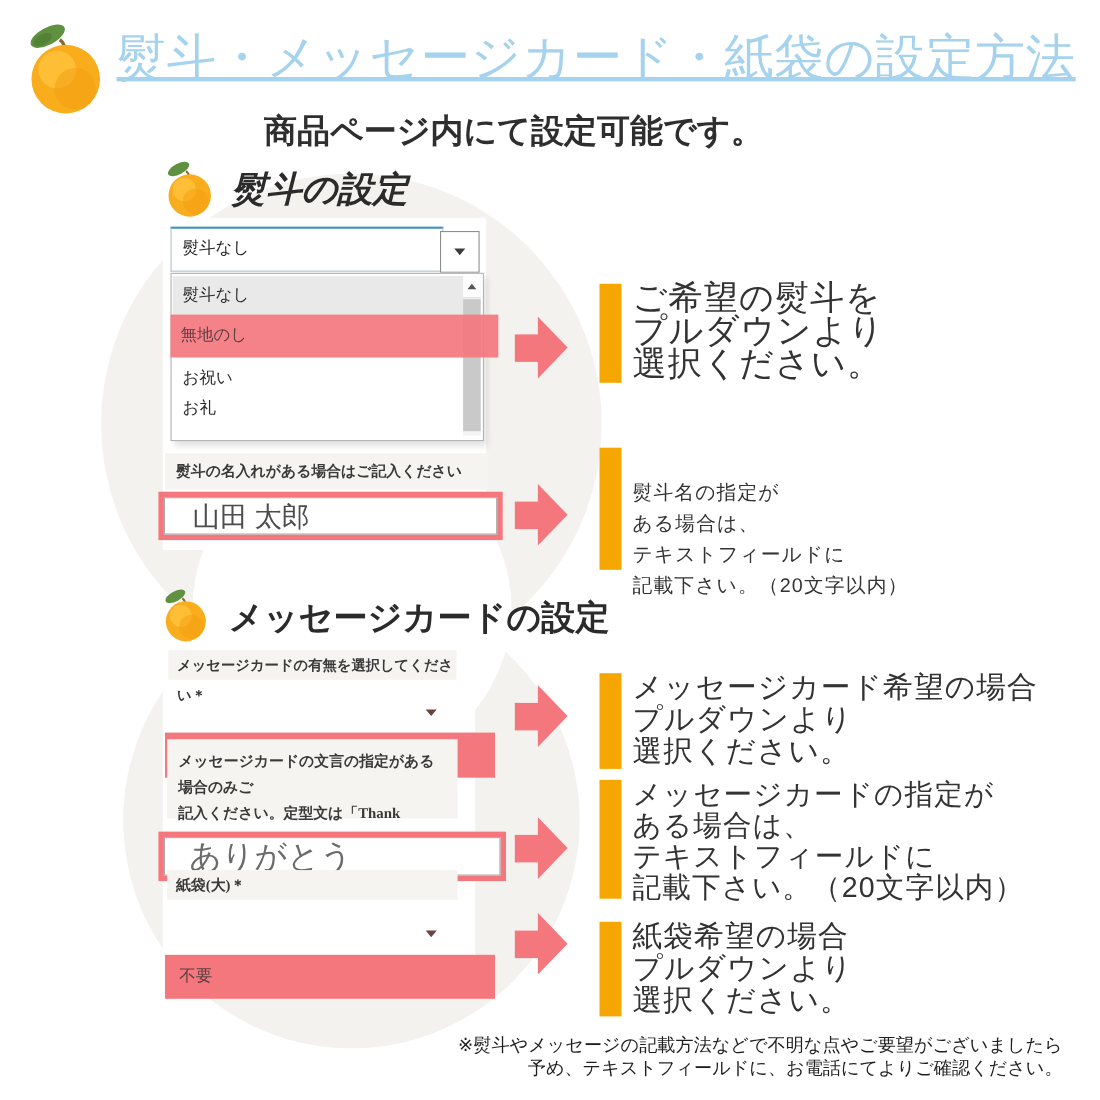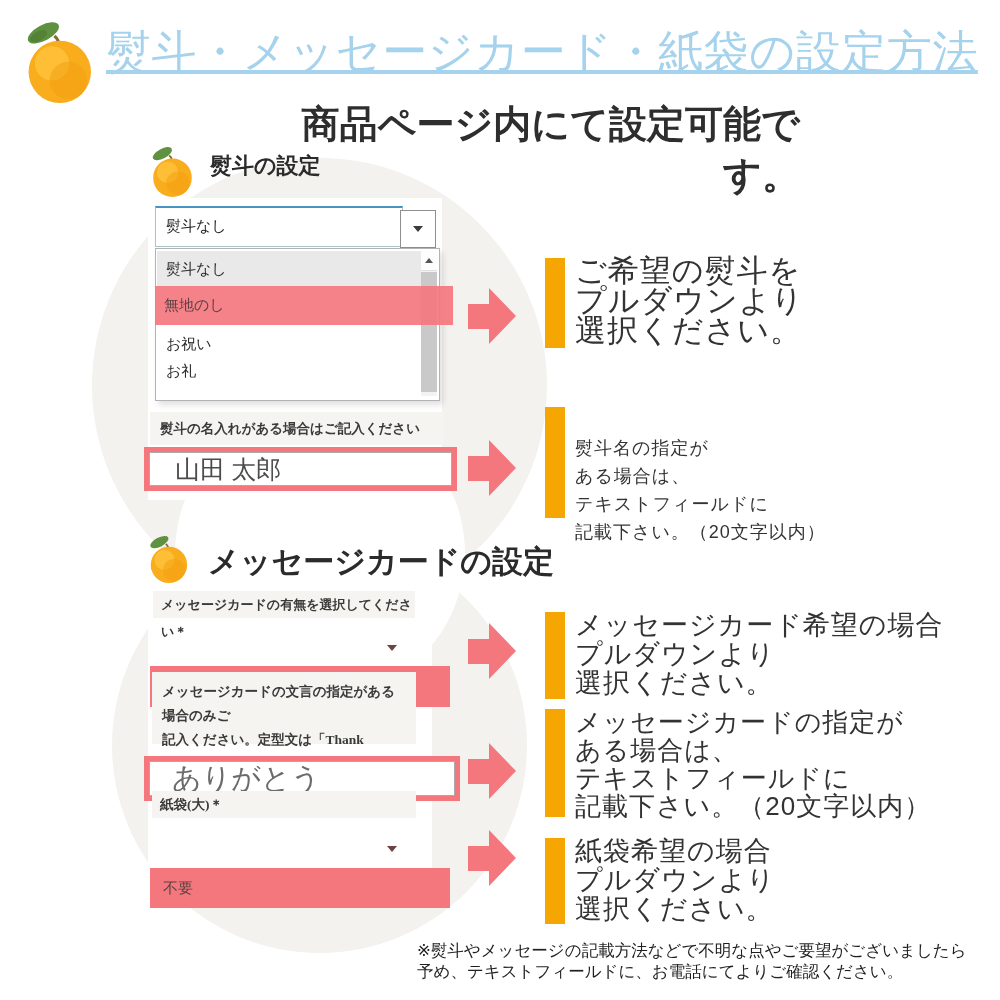--- a/index.html
+++ b/index.html
@@ -8,21 +8,21 @@
     background:#ffffff;
     font-family:"Liberation Sans","DejaVu Sans",sans-serif;
     color:#2e2e2e;
   }
   .circle{position:absolute;border-radius:50%;background:var(--circle,#F4F2EF);}
   .circle.white{background:#ffffff;}
   .panel{position:absolute;background:#ffffff;}
 
   
   .main-title{position:absolute;left:106px;top:22px;font-size:45px;letter-spacing:0.5px;color:var(--blue,#A5D2EC);white-space:nowrap;text-decoration:underline;}
-  .subtitle{position:absolute;left:240px;top:99px;width:560px;text-align:right;font-size:38px;font-weight:bold;color:#2e2e2e;}
+  .subtitle{position:absolute;left:240px;top:99px;width:560px;text-align:left;font-size:30px;font-weight:bold;color:#2e2e2e;}
 
   
   .sec-heading{position:absolute;font-weight:bold;color:#2b2b2b;white-space:nowrap;}
 
   
   .mikan{position:absolute;}
   .mikan svg{width:100%;height:100%;display:block;}
 
   
   .select-field{position:absolute;background:#fff;border:1px solid #adc3cc;border-top:2px solid #4694bf;
@@ -65,21 +65,21 @@
   .arrow{position:absolute;width:48px;height:62px;}
   .arrow .tail{position:absolute;left:0;top:19px;width:25px;height:25px;background:var(--pink,#F4777E);}
   .arrow .head{position:absolute;left:21px;top:3px;width:0;height:0;
     border-top:28px solid transparent;border-bottom:28px solid transparent;border-left:27px solid var(--pink,#F4777E);}
 
   
   .co-bar{position:absolute;width:20px;background:var(--orange,#F6A600);}
   .co-text{position:absolute;color:#333;letter-spacing:1px;white-space:nowrap;}
   .co-text div{white-space:nowrap;}
 
-  .footnote{position:absolute;left:417px;top:940px;width:570px;text-align:left;
+  .footnote{position:absolute;left:396px;top:940px;width:570px;text-align:right;
     font-size:16.5px;line-height:21px;color:#1f1f1f;}
 </style>
 </head>
 <body>
 
 <div class="circle" style="left:92px;top:158px;width:455px;height:455px;"></div>
 <div class="circle" style="left:112px;top:538px;width:415px;height:415px;"></div>
 <div class="circle white" style="left:175px;top:408px;width:290px;height:290px;"></div>
 
 <div class="mikan" style="left:20px;top:14px;width:78px;height:94px;">
@@ -97,21 +97,21 @@
 
 <div class="mikan" style="left:146px;top:144px;width:52px;height:54px;">
   <svg viewBox="0 0 100 112">
     <ellipse cx="30" cy="20" rx="22" ry="10" fill="#5F9140" transform="rotate(-28 30 20)"></ellipse>
     <path d="M44 24 Q51 29 49 38" stroke="#8a6b33" stroke-width="4" fill="none"></path>
     <circle cx="51" cy="70" r="40" fill="#F9AC1C"></circle>
     <circle cx="41" cy="59" r="22" fill="#FFC540" opacity=".75"></circle>
     <circle cx="62" cy="81" r="24" fill="#F29D0D" opacity=".5"></circle>
   </svg>
 </div>
-<div class="sec-heading" style="left:210px;top:151px;font-size:22px;">熨斗の設定</div>
+<div class="sec-heading" style="left:210px;top:151px;font-size:32px;font-style:italic;">熨斗の設定</div>
 
 <div class="panel" style="left:148px;top:198px;width:294px;height:302px;"></div>
 
 <div class="select-field" style="left:155px;top:206px;width:246px;height:38px;">
   <div class="val">熨斗なし</div>
 </div>
 <div class="select-btn" style="left:400px;top:210px;width:34px;height:36px;">
   <span class="caret"></span>
 </div>
 

